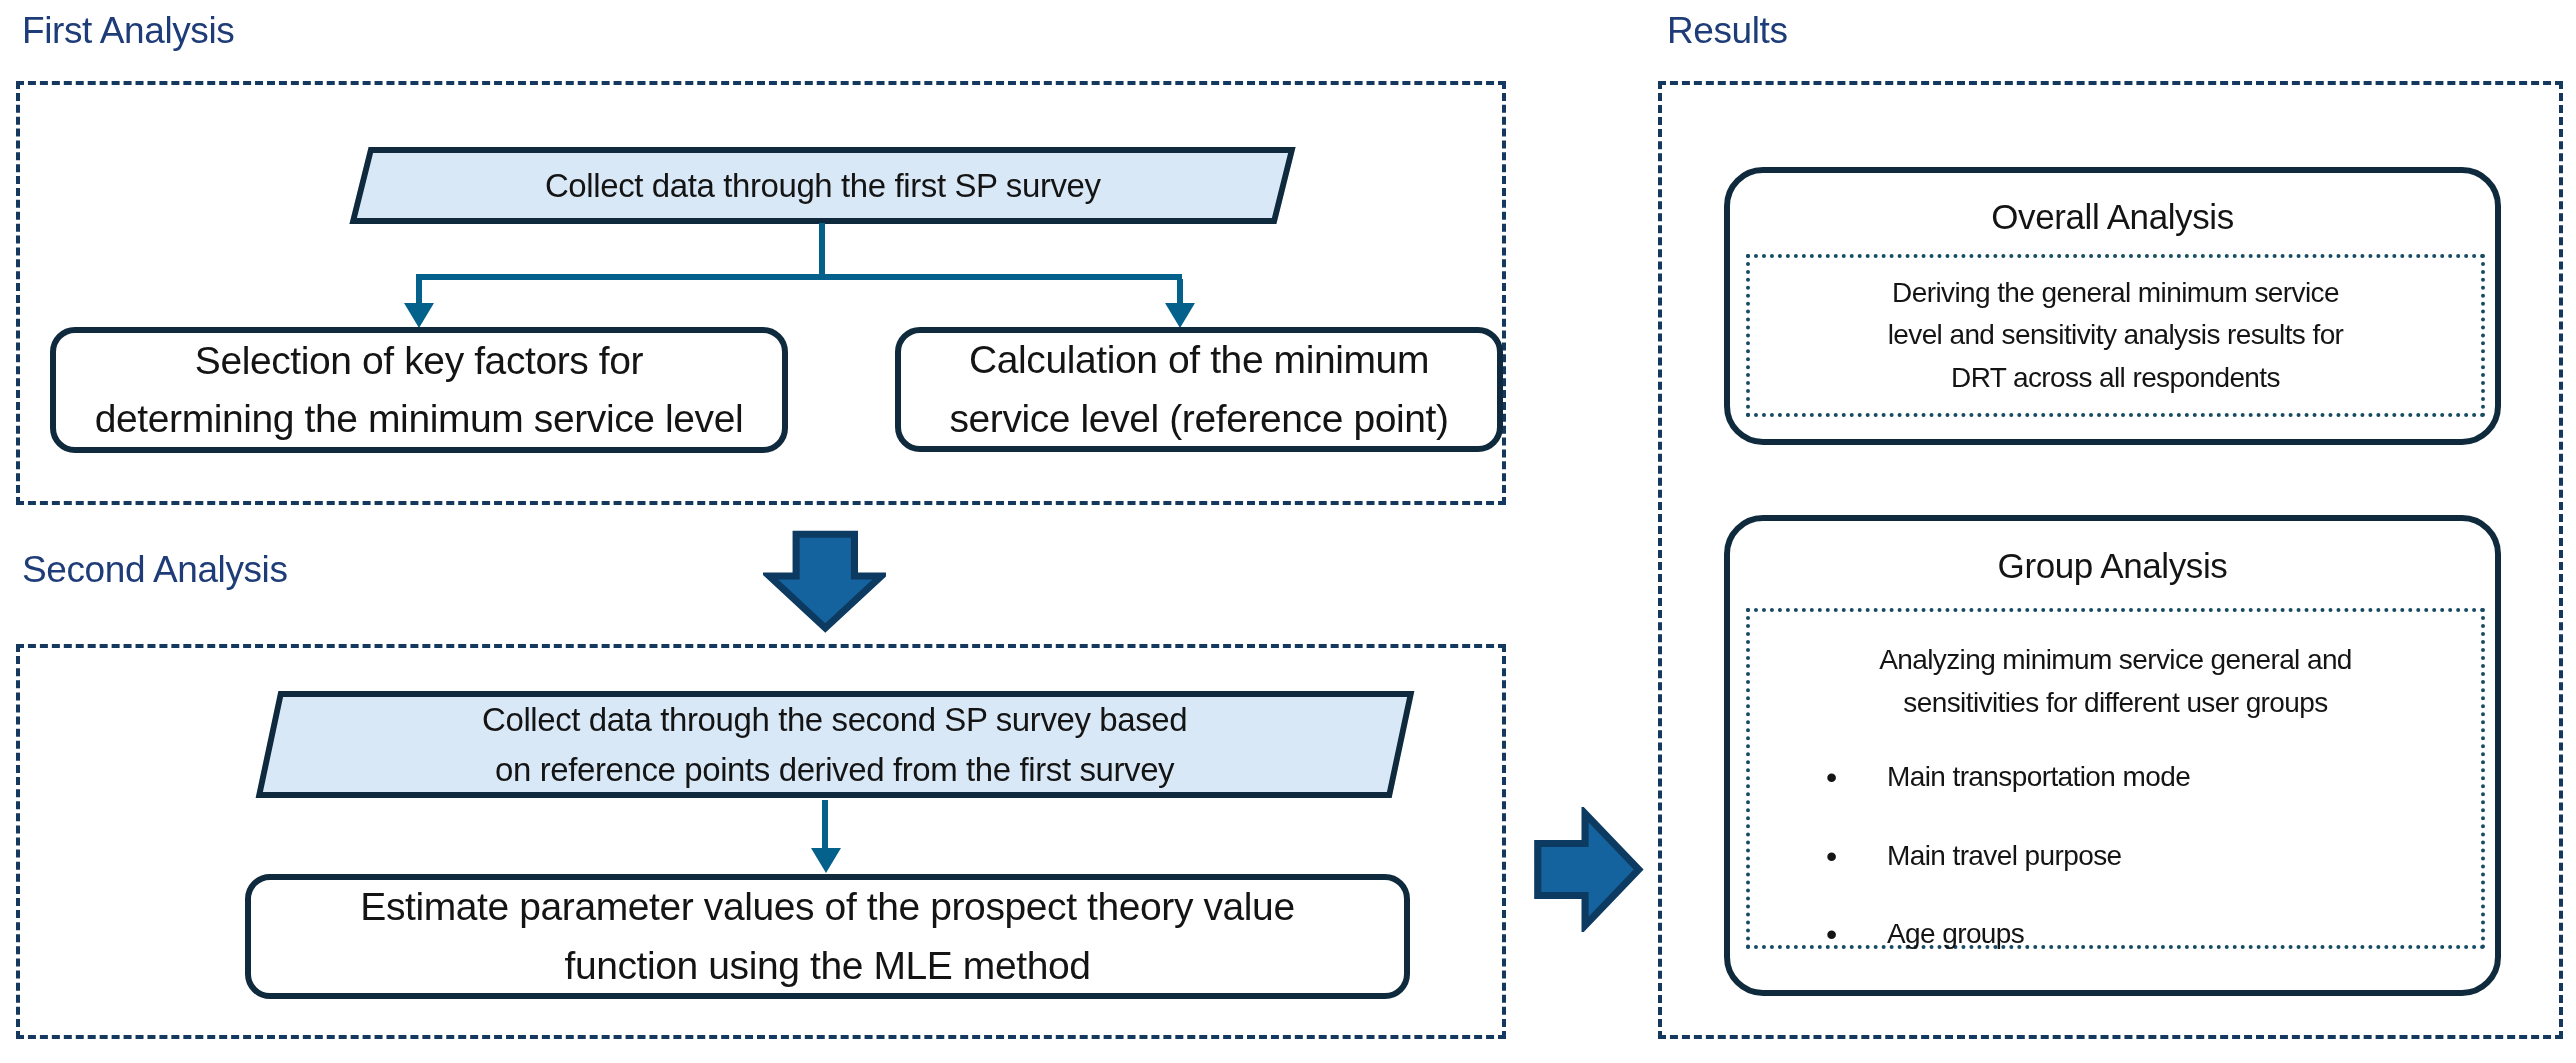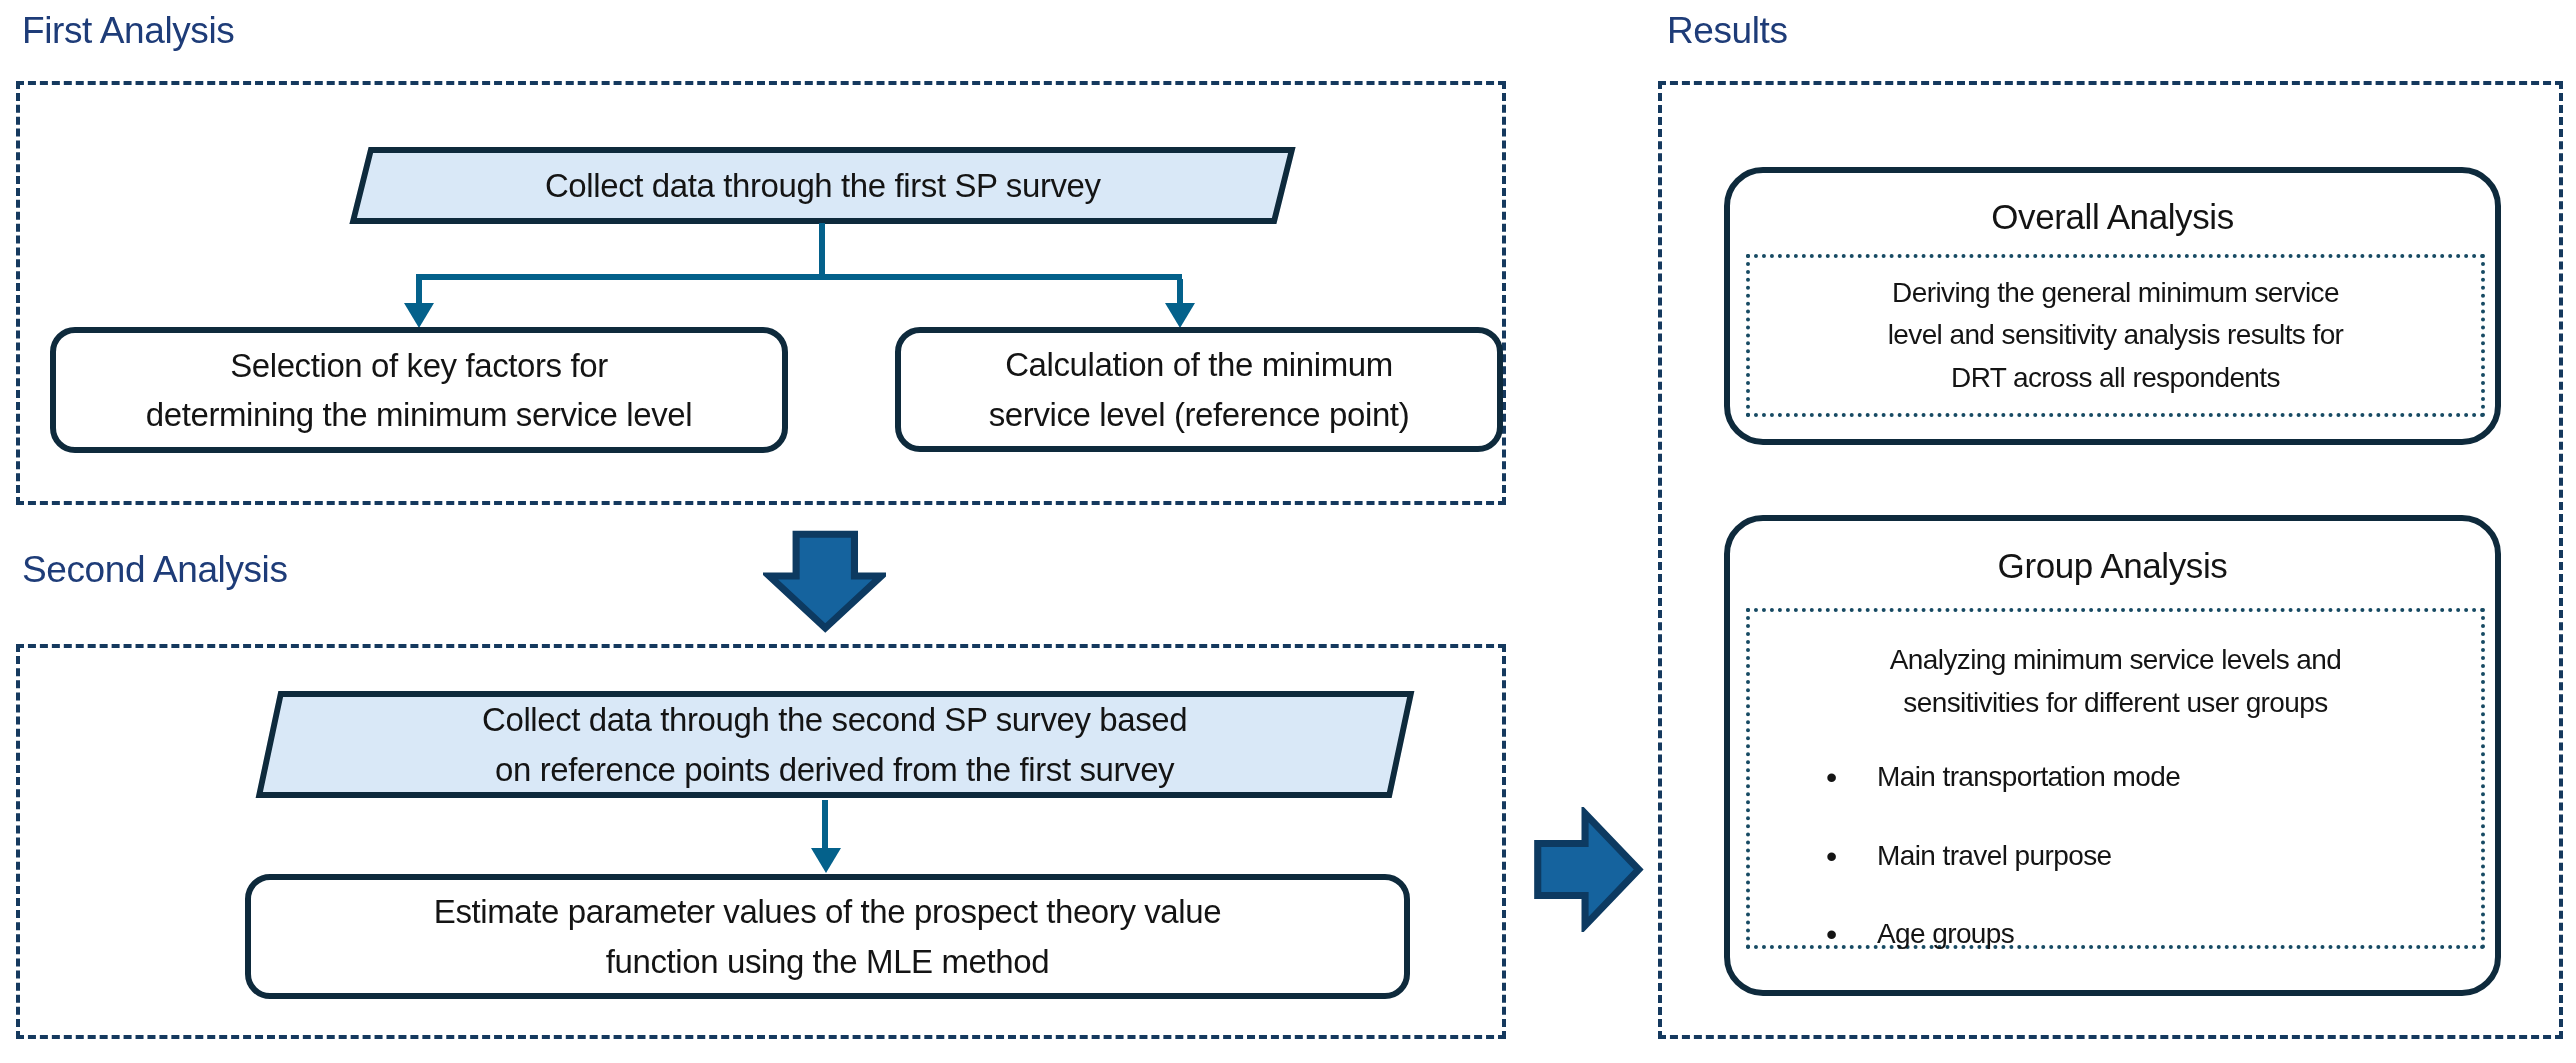--- a/index.html
+++ b/index.html
@@ -22,40 +22,40 @@
   .dashed-box{position:absolute;border:4px dashed var(--section-border);}
 
   .parallelogram{position:absolute;background:var(--parallelogram-fill);border:6.3px solid var(--shape-border);
     display:flex;align-items:center;justify-content:center;}
   .parallelogram .inner{text-align:center;font-size:33px;letter-spacing:-0.4px;line-height:1.5;color:var(--body-text);white-space:nowrap;}
   .skew14{transform:skewX(-14deg);} .skew14 .inner{transform:skewX(14deg);}
   .skew12{transform:skewX(-12deg);} .skew12 .inner{transform:skewX(12deg);}
 
   .process-box{position:absolute;background:#fff;border:6.3px solid var(--shape-border);border-radius:25px;
     display:flex;align-items:center;justify-content:center;text-align:center;
-    font-size:33px;letter-spacing:-0.4px;line-height:1.5;color:var(--body-text);}
+    font-size:39px;letter-spacing:-0.4px;line-height:1.5;color:var(--body-text);}
   .line{display:block;white-space:nowrap;}
 
   .conn{position:absolute;background:var(--connector);}
   .arrowhead-down{position:absolute;width:0;height:0;border-left:15px solid transparent;
     border-right:15px solid transparent;border-top:25px solid var(--connector);}
 
   .block-arrow{position:absolute;}
 
   .result-box{position:absolute;background:#fff;border:6.3px solid var(--shape-border);border-radius:39px;}
   .result-title{text-align:center;font-size:35px;letter-spacing:-0.4px;color:var(--body-text);}
   .dotted-box{position:absolute;border:4.7px dotted var(--dotted-border);background:#fff;
     font-size:28px;letter-spacing:-0.6px;line-height:1.52;color:var(--body-text);}
   .dotted-center{display:flex;flex-direction:column;align-items:center;justify-content:center;text-align:center;}
   .group-intro{text-align:center;padding-top:27px;}
   .bullet-list{margin-top:32px;padding-left:76px;}
   .bullet-item{display:flex;align-items:center;margin-bottom:36px;}
   .bullet-dot{width:51px;font-size:32px;line-height:1;}
   .bullet-dot::before{content:"•";}
-  .bullet-text{white-space:nowrap;}
+  .bullet-text{white-space:nowrap;margin-left:10px;}
 </style>
 </head>
 <body>
 
 <div class="canvas">
 
   <div class="section-label" style="left:22px;top:9.5px;">First Analysis</div>
 
   <div class="dashed-box" style="left:16px;top:81px;width:1490px;height:424px;"></div>
 
@@ -123,21 +123,21 @@
       <span class="line">Deriving the general minimum service</span>
       <span class="line">level and sensitivity analysis results for</span>
       <span class="line">DRT across all respondents</span>
     </div>
   </div>
 
   <div class="result-box" style="left:1724px;top:515px;width:777px;height:481px;">
     <div class="result-title" style="margin-top:25px;">Group Analysis</div>
     <div class="dotted-box" style="left:16px;top:87px;width:739px;height:341px;">
       <div class="group-intro">
-        <span class="line">Analyzing minimum service levels and</span>
+        <span class="line">Analyzing minimum service general and</span>
         <span class="line">sensitivities for different user groups</span>
       </div>
       <div class="bullet-list">
         <div class="bullet-item">
           <span class="bullet-dot"></span>
           <span class="bullet-text">Main transportation mode</span>
         </div>
         <div class="bullet-item">
           <span class="bullet-dot"></span>
           <span class="bullet-text">Main travel purpose</span>

